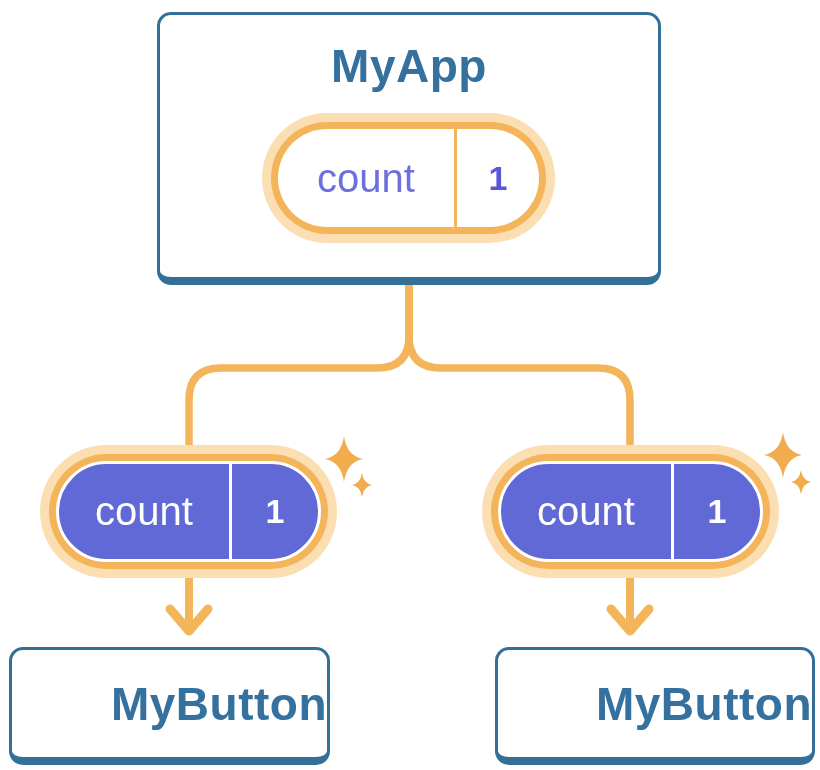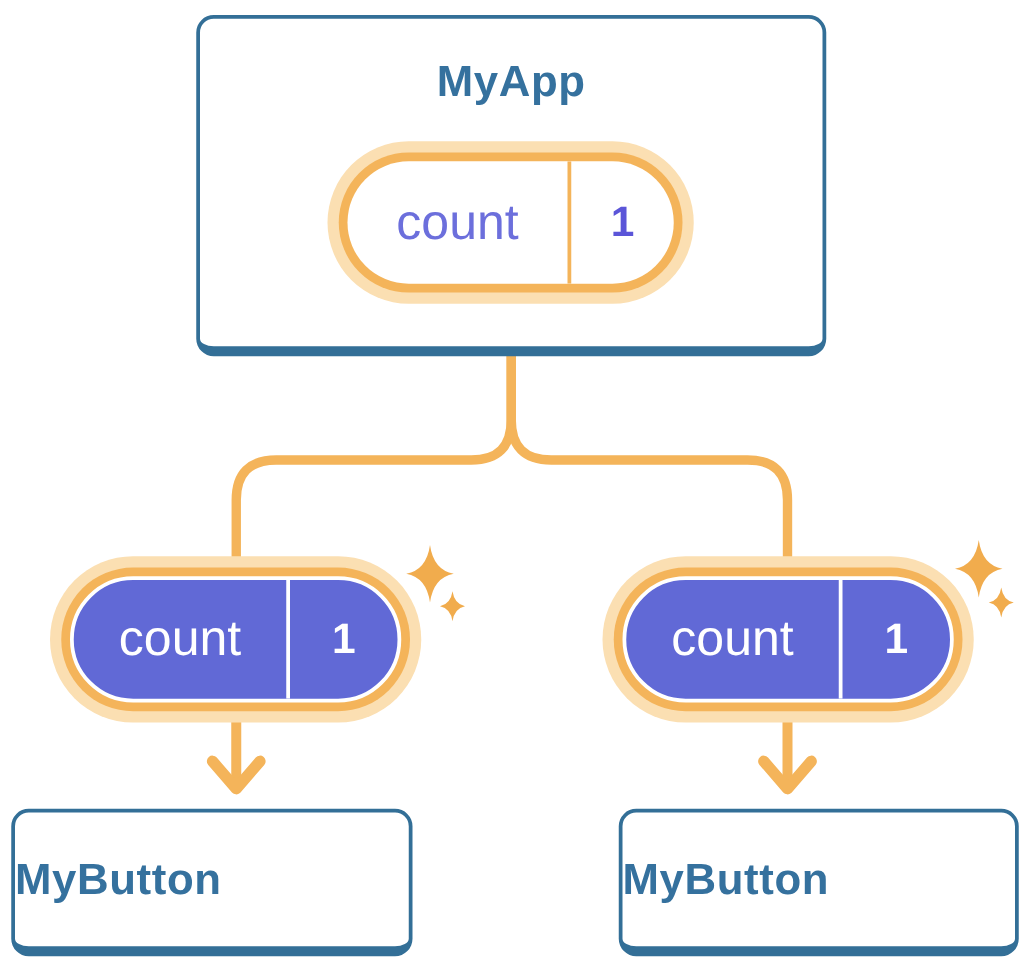--- a/index.html
+++ b/index.html
@@ -18,25 +18,25 @@
   .card{
     background:#ffffff;
     border:3px solid var(--blue_border,#336F97);
     border-bottom-width:8px;
     border-radius:14px;
   }
   .card-root{left:157px;top:12px;width:504px;height:273px;
     display:flex;flex-direction:column;align-items:center;}
   .card-title{
     color:var(--blue_text,#35719E);
-    font-size:35px;font-weight:700;line-height:38px;
+    font-size:46px;font-weight:700;line-height:38px;
     margin-top:32px;letter-spacing:.5px;
   }
   .card-child{
-    display:flex;align-items:center;justify-content:flex-start;
+    display:flex;align-items:center;justify-content:flex-end;
   }
   .card-child.left{left:9px;top:647px;width:321px;height:118px;}
   .card-child.right{left:495px;top:647px;width:320px;height:118px;}
 
   
   .pill{
     background:var(--glow,#FBDFB2);
     border-radius:999px;
     padding:9px;
   }

